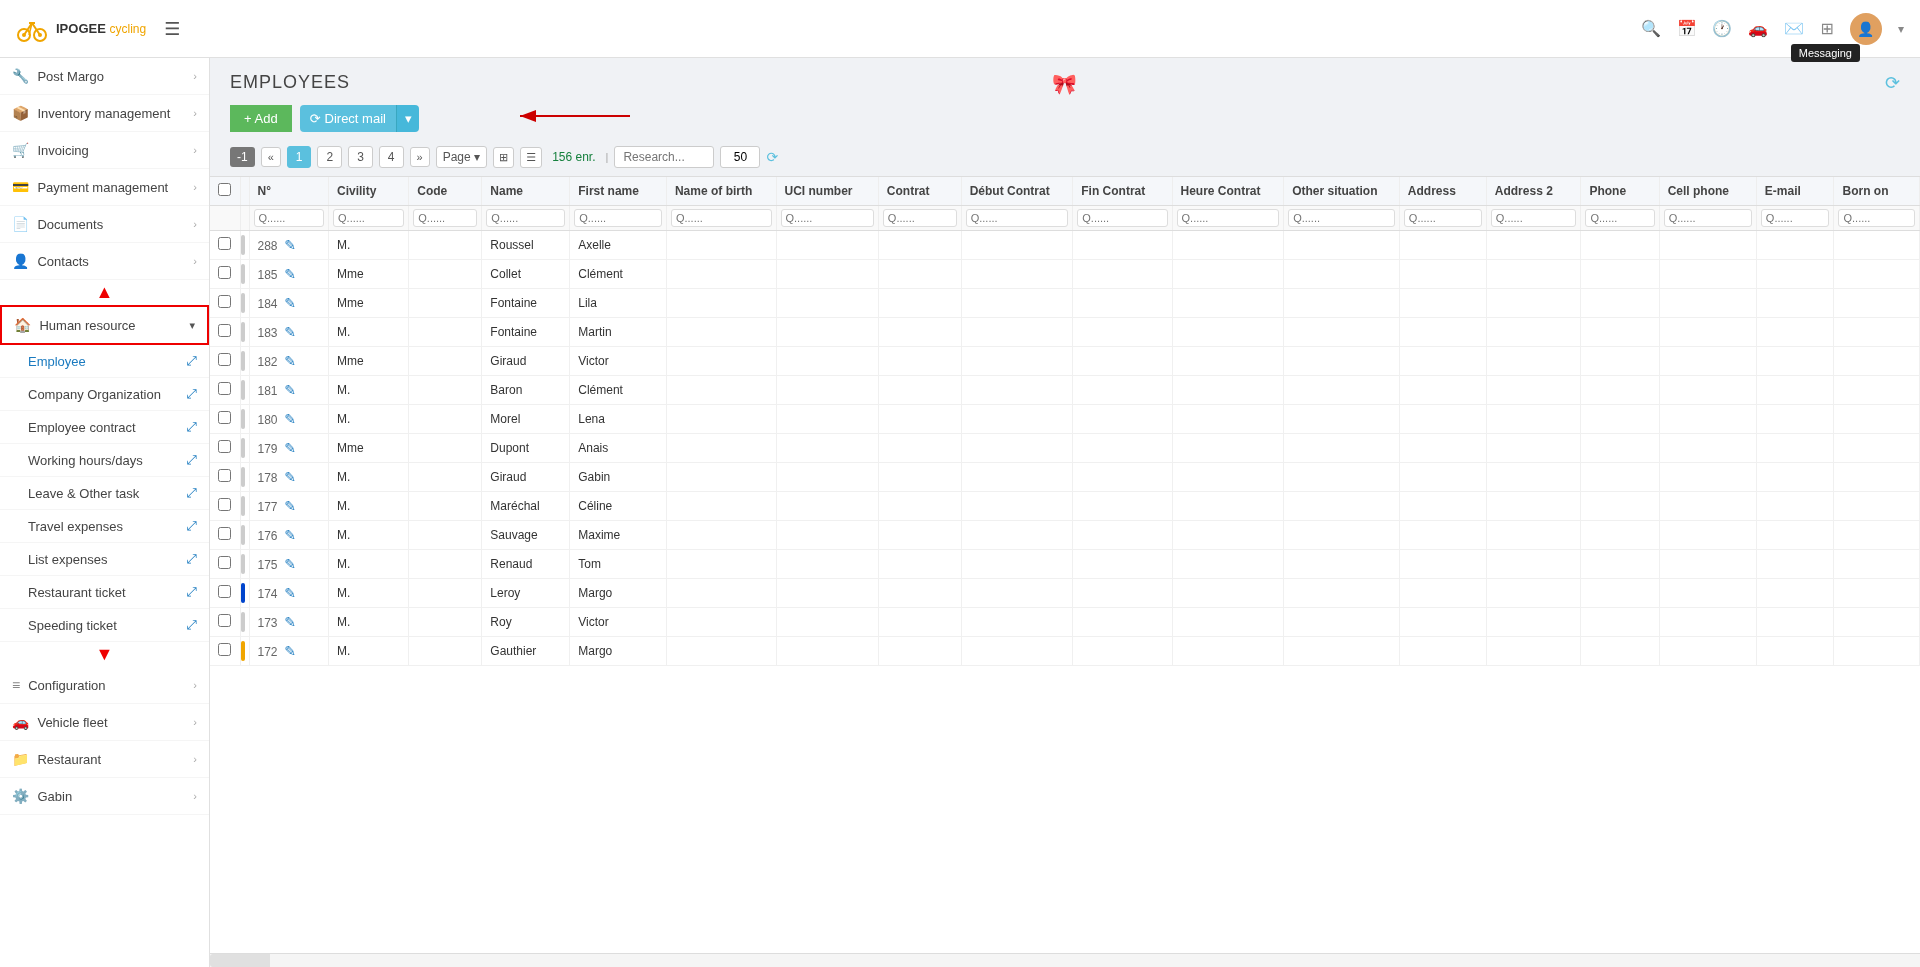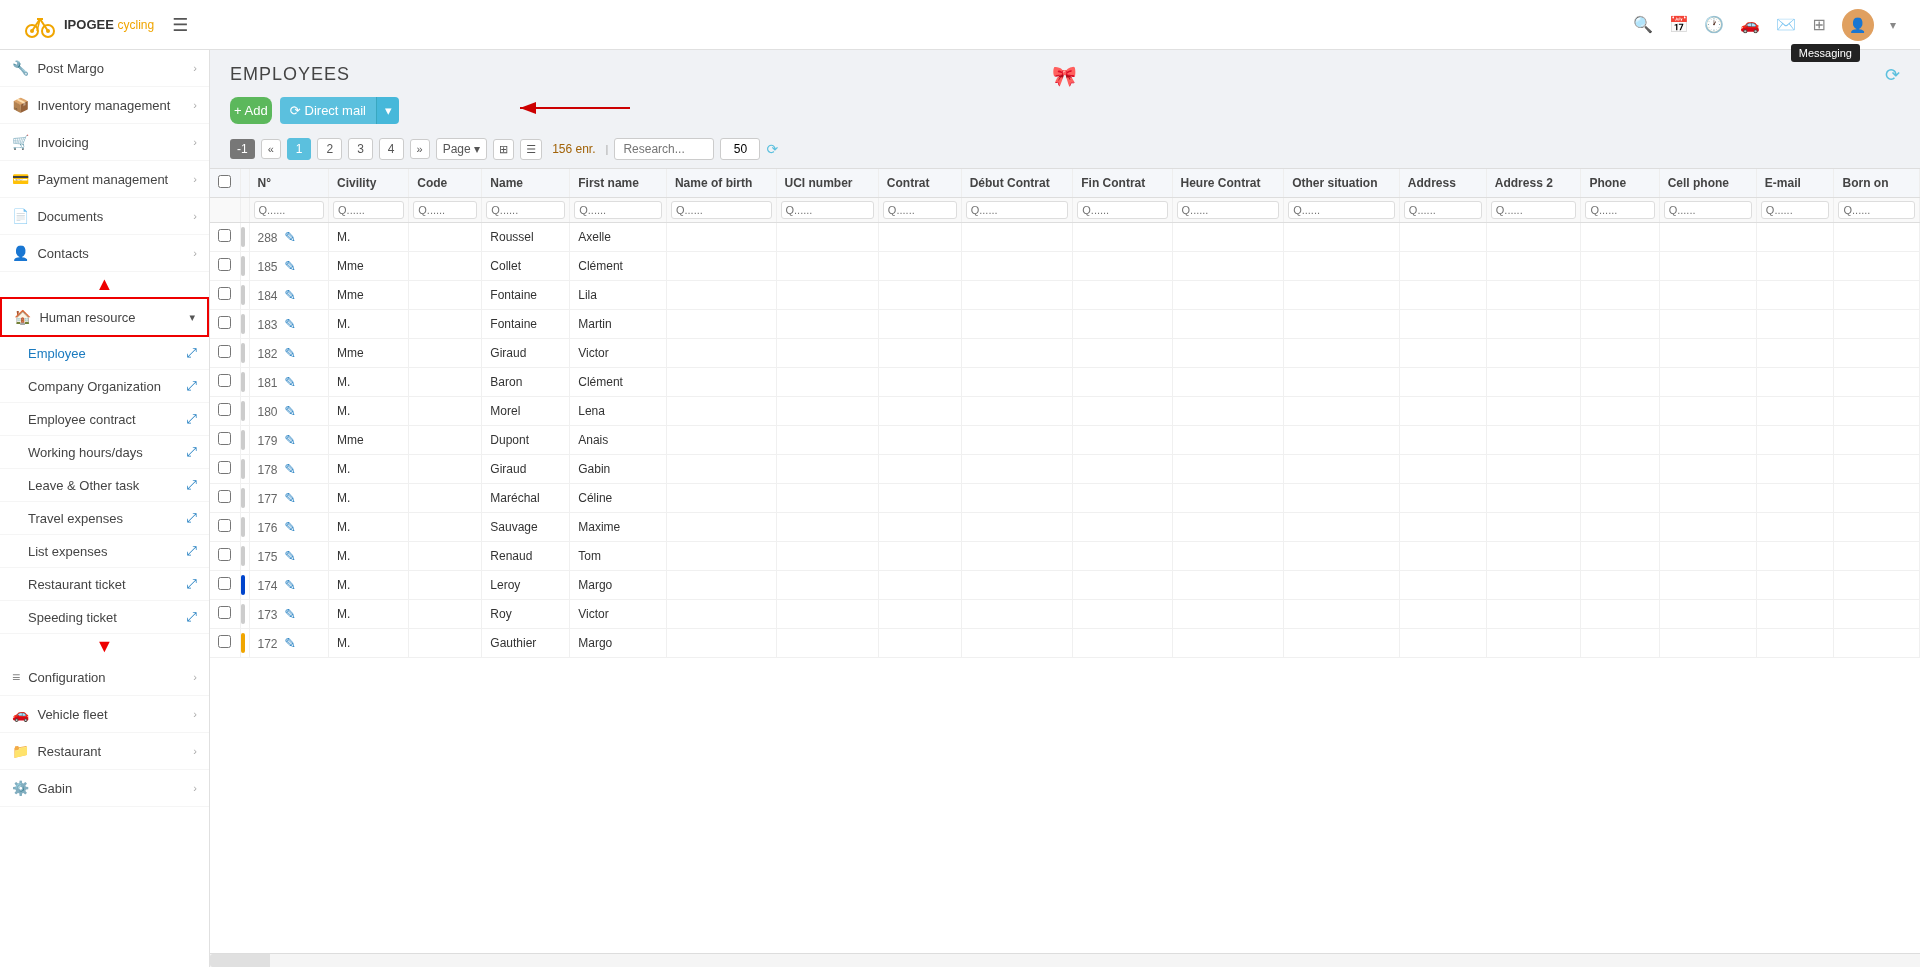--- a/index.html
+++ b/index.html
@@ -1,25 +1,25 @@
 <!DOCTYPE html>
 <html><head>
   <meta charset="utf-8">
   <style>
     * { box-sizing: border-box; margin: 0; padding: 0; }
     body { font-family: Arial, sans-serif; font-size: 13px; background: #f0f2f5; display: flex; flex-direction: column; height: 967px; overflow: hidden; }
 
     
     .top-header {
       background: #fff;
-      height: 50px;
+      height: 58px;
       display: flex;
       align-items: center;
       justify-content: space-between;
-      padding: 0 24px;
+      padding: 0 16px;
       border-bottom: 1px solid #e0e0e0;
       flex-shrink: 0;
       position: relative;
       z-index: 10;
     }
     .logo-area {
       display: flex;
       align-items: center;
       gap: 8px;
     }
@@ -124,22 +124,22 @@
 
     
     .toolbar {
       padding: 6px 20px 10px 20px;
       display: flex;
       align-items: center;
       gap: 8px;
       position: relative;
     }
     .btn-add {
-      background: #5cb85c; color: #fff; border: none; padding: 6px 4px;
-      border-radius: 8px; cursor: pointer; font-size: 13px; display: flex; align-items: center; gap: 4px;
+      background: #5cb85c; color: #fff; border: none; padding: 6px 14px;
+      border-radius: 0; cursor: pointer; font-size: 13px; display: flex; align-items: center; gap: 4px;
     }
     .btn-direct-mail {
       background: #5bc0de; color: #fff; border: none; padding: 6px 10px;
       border-radius: 4px 0 0 4px; cursor: pointer; font-size: 13px; display: flex; align-items: center; gap: 4px;
     }
     .btn-direct-mail-caret {
       background: #46b8da; color: #fff; border: none; padding: 6px 8px;
       border-radius: 0 4px 4px 0; cursor: pointer; font-size: 13px; border-left: 1px solid #39a7c0;
     }
 
@@ -164,21 +164,21 @@
       padding: 3px 8px; background: #fff; border: 1px solid #ccc; border-radius: 3px;
       cursor: pointer; font-size: 12px; color: #555;
     }
     .page-btn.active { background: #5bc0de; color: #fff; border-color: #5bc0de; }
     .page-btn-nav { padding: 3px 6px; background: #fff; border: 1px solid #ccc; border-radius: 3px; cursor: pointer; font-size: 11px; color: #555; }
     .page-dropdown {
       padding: 3px 6px; background: #fff; border: 1px solid #ccc; border-radius: 3px;
       font-size: 12px; color: #555; cursor: pointer; display: flex; align-items: center; gap: 2px;
     }
     .pag-icon { padding: 3px 5px; background: #fff; border: 1px solid #ccc; border-radius: 3px; font-size: 11px; color: #555; cursor: pointer; }
-    .record-count { font-size: 12px; color: #a16207; padding: 0 4px; }
+    .record-count { font-size: 12px; color: #15803d; padding: 0 4px; }
     .search-input {
       padding: 3px 8px; border: 1px solid #ccc; border-radius: 3px; font-size: 12px; width: 100px; color: #999;
     }
     .per-page-input {
       padding: 3px 6px; border: 1px solid #ccc; border-radius: 3px; font-size: 12px; width: 40px; text-align: center;
     }
     .refresh-btn { color: #5bc0de; cursor: pointer; font-size: 14px; }
     .back-btn {
       background: #777; color: #fff; border: none; padding: 3px 7px; border-radius: 3px; cursor: pointer; font-size: 12px;
     }

